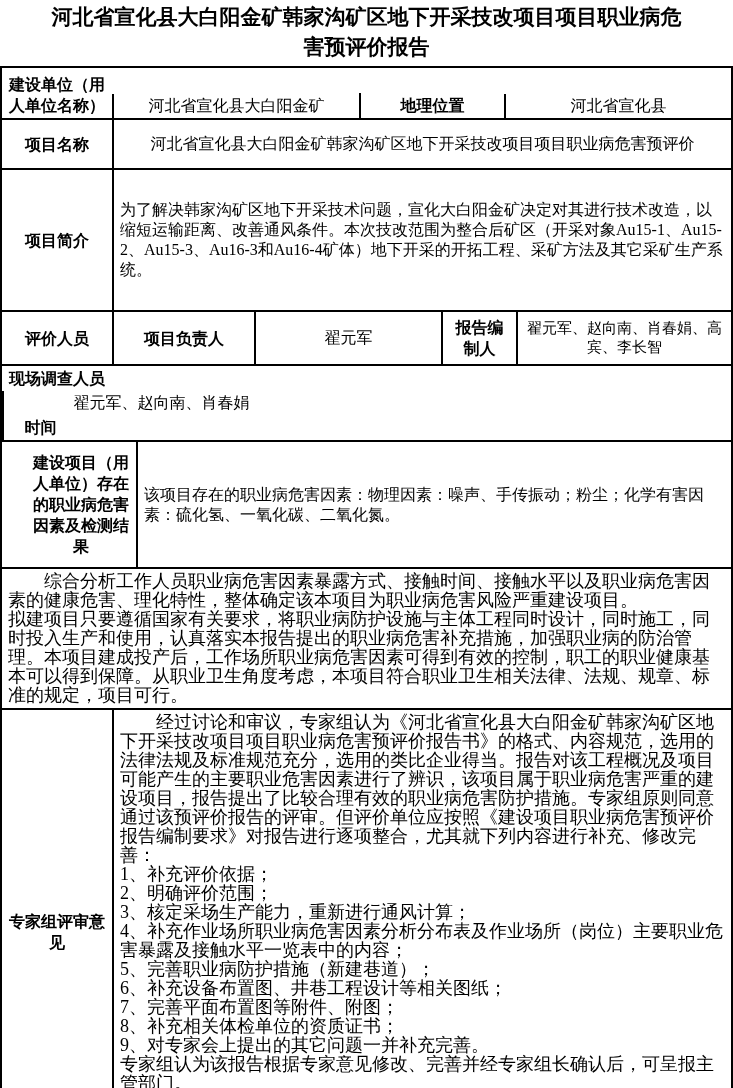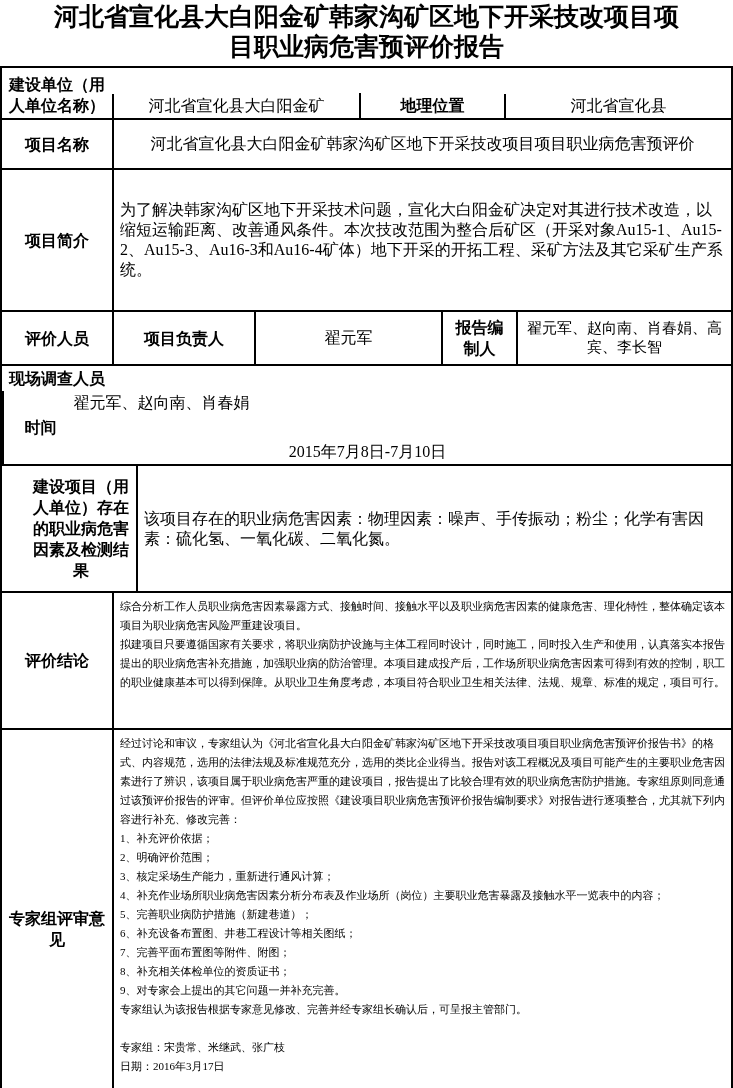--- a/index.html
+++ b/index.html
@@ -6,21 +6,21 @@
     margin: 0; padding: 0;
     width: 733px; height: 1088px;
     background: #fff; color: #000;
     overflow: hidden;
     font-family: "Liberation Serif", "DejaVu Serif", serif;
     font-size: 16px;
   }
   .title {
     width: 645px;
     margin: 2px auto 0;
-    font-size: 25px;
+    font-size: 21px;
     line-height: 30px;
     font-weight: bold;
     text-align: center;
   }
   .tbl {
     margin-top: 4px;
     border: 2px solid #000;
   }
   .row { display: flex; align-items: stretch; border-top: 2px solid #000; }
   .row:first-child { border-top: 0; }
@@ -49,21 +49,21 @@
   
   .r1 { min-height: 50px; align-items: flex-end; }
   .r2 { min-height: 48px; }
   .r3 { min-height: 140px; }
   .r4 { min-height: 52px; }
   .r5 { min-height: 56px; flex-direction: column; }
   .r6 { min-height: 125px; padding-left: 24px; }
   .r7 { min-height: 135px; }
   .r8 { min-height: 398px; }
   .body16 { line-height: 20px; }
-  .body15 { font-size: 11px; line-height: 18px; }
+  .body15 { font-size: 18px; line-height: 18px; margin-left: 36px; }
   .small  { font-size: 15px; line-height: 19px; }
   .pad { padding: 3px 6px; }
 </style>
 </head>
 <body>
 
 <div class="page">
 
   <div class="title">河北省宣化县大白阳金矿韩家沟矿区地下开采技改项目项目职业病危害预评价报告</div>
 
@@ -93,32 +93,30 @@
       <div class="cell w142 label c">项目负责人</div>
       <div class="cell w175 c body16">翟元军</div>
       <div class="cell w75 label c">报告编制人</div>
       <div class="cell grow c small">翟元军、赵向南、肖春娟、高宾、李长智</div>
     </div>
 
     <div class="row r5">
       <div class="cell w110 label c">现场调查人员</div>
       <div class="cell w317 c body16 grow" style="flex:none;width:317px">翟元军、赵向南、肖春娟</div>
       <div class="cell w75 label c">时间</div>
-      <div class="cell grow c body16">2015年7月8日-7月10日</div>
     </div>
 
     <div class="row r6">
       <div class="cell w110 label c">建设项目（用人单位）存在的职业病危害因素及检测结果</div>
       <div class="cell grow vc pad">
         <span class="pre body16">该项目存在的职业病危害因素：物理因素：噪声、手传振动；粉尘；化学有害因素：硫化氢、一氧化碳、二氧化氮。</span>
       </div>
     </div>
 
     <div class="row r7">
-      <div class="cell w110 label c">评价结论</div>
       <div class="cell grow topl pad">
         <span class="pre body15">综合分析工作人员职业病危害因素暴露方式、接触时间、接触水平以及职业病危害因素的健康危害、理化特性，整体确定该本项目为职业病危害风险严重建设项目。
 拟建项目只要遵循国家有关要求，将职业病防护设施与主体工程同时设计，同时施工，同时投入生产和使用，认真落实本报告提出的职业病危害补充措施，加强职业病的防治管理。本项目建成投产后，工作场所职业病危害因素可得到有效的控制，职工的职业健康基本可以得到保障。从职业卫生角度考虑，本项目符合职业卫生相关法律、法规、规章、标准的规定，项目可行。</span>
       </div>
     </div>
 
     <div class="row r8">
       <div class="cell w110 label c">专家组评审意见</div>
       <div class="cell grow topl pad">
         <span class="pre body15">经过讨论和审议，专家组认为《河北省宣化县大白阳金矿韩家沟矿区地下开采技改项目项目职业病危害预评价报告书》的格式、内容规范，选用的法律法规及标准规范充分，选用的类比企业得当。报告对该工程概况及项目可能产生的主要职业危害因素进行了辨识，该项目属于职业病危害严重的建设项目，报告提出了比较合理有效的职业病危害防护措施。专家组原则同意通过该预评价报告的评审。但评价单位应按照《建设项目职业病危害预评价报告编制要求》对报告进行逐项整合，尤其就下列内容进行补充、修改完善：

